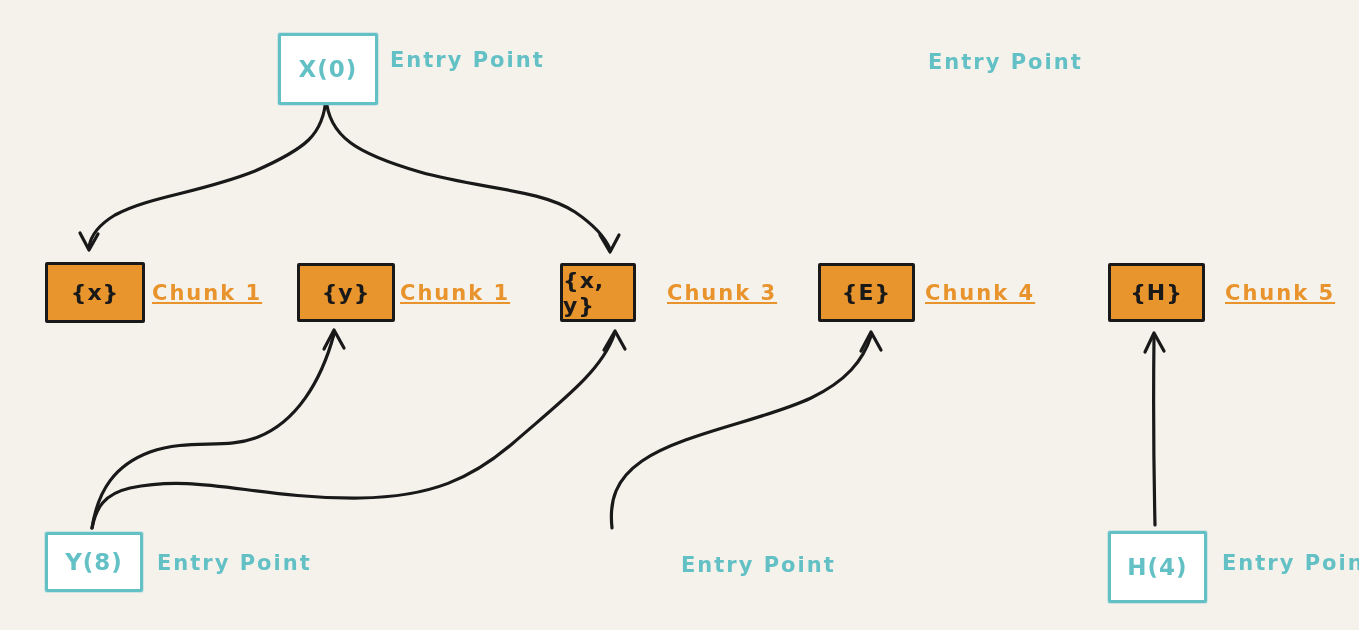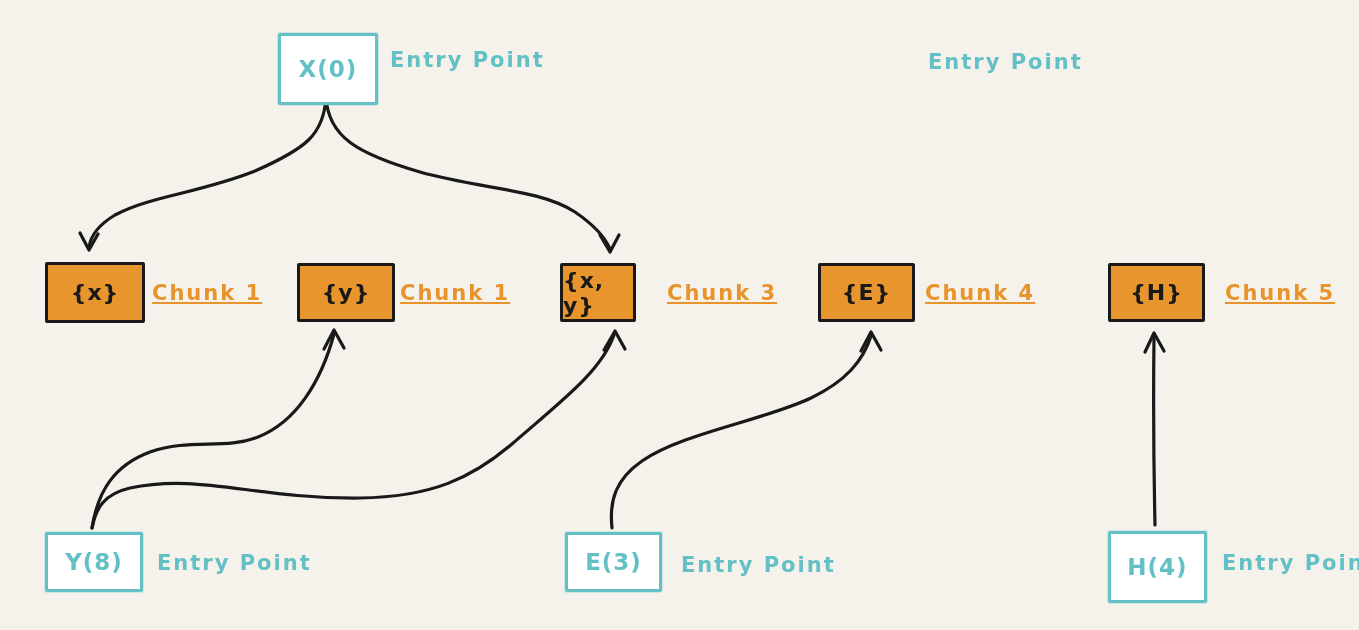--- a/index.html
+++ b/index.html
@@ -95,23 +95,20 @@
   </div>
   <div class="caption entry-caption" style="left:390px;top:48px">Entry Point</div>
 
   <div class="caption entry-caption" style="left:928px;top:50px">Entry Point</div>
 
   <div class="node entry" style="left:45px;top:532px;width:98px;height:60px">
     <span>Y(8)</span>
   </div>
   <div class="caption entry-caption" style="left:157px;top:551px">Entry Point</div>
 
-  <div class="node entry" style="left:565px;top:532px;width:97px;height:60px">
-    <span>E(3)</span>
-  </div>
   <div class="caption entry-caption" style="left:681px;top:553px">Entry Point</div>
 
   <div class="node entry" style="left:1108px;top:531px;width:99px;height:72px">
     <span>H(4)</span>
   </div>
   <div class="caption entry-caption" style="left:1222px;top:551px">Entry Point</div>
 
   <div class="node chunk" style="left:45px;top:262px;width:100px;height:61px">
     <span>{x}</span>
   </div>

